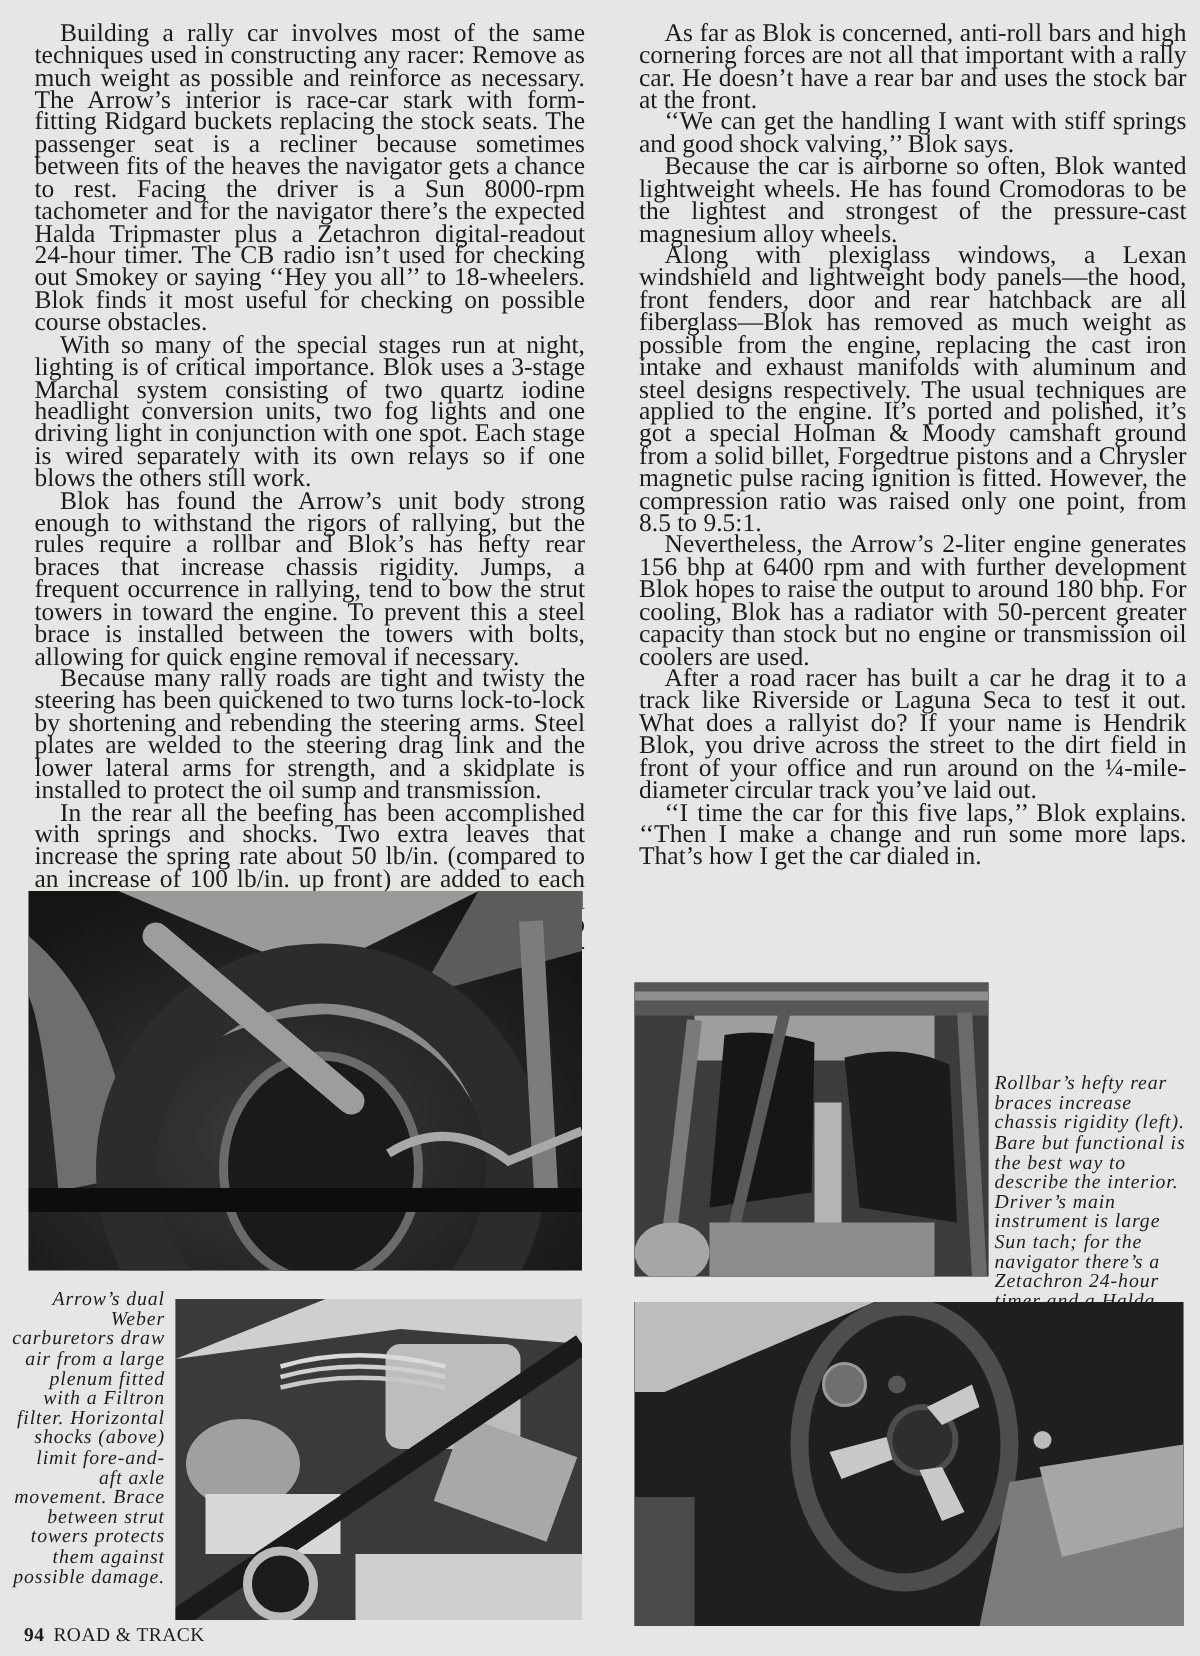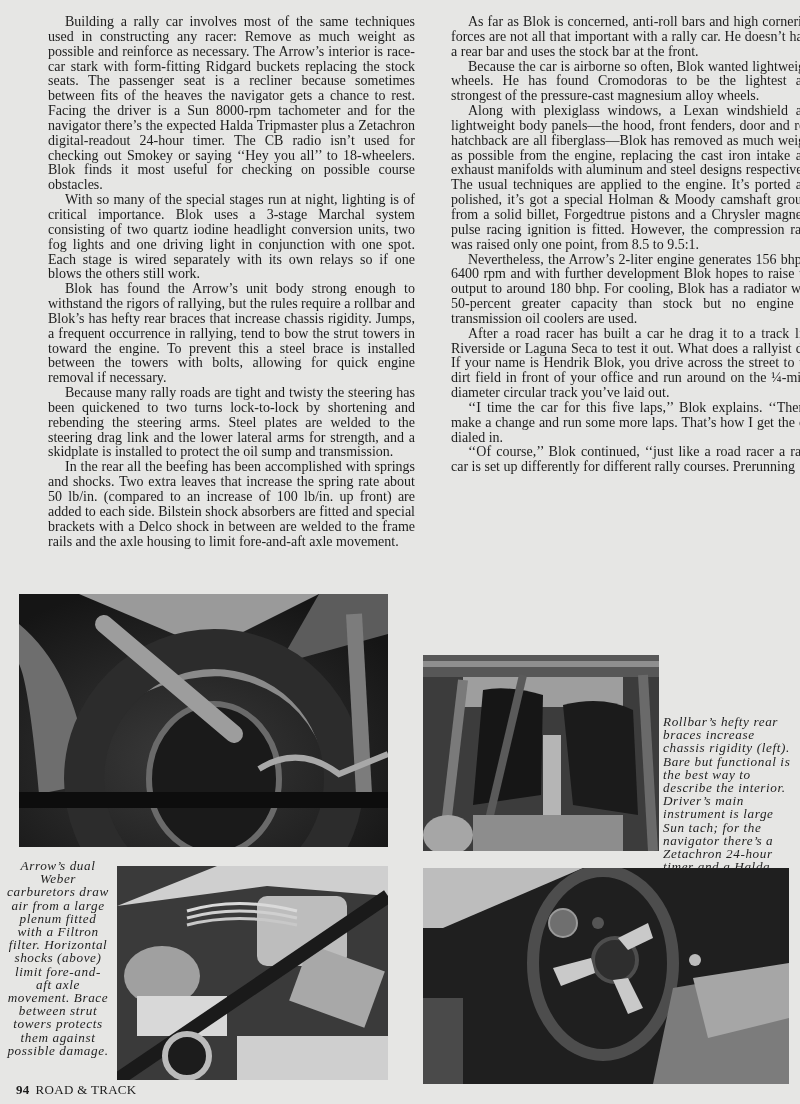--- a/index.html
+++ b/index.html
@@ -6,25 +6,24 @@
   body {
     width: 800px; height: 1104px; overflow: hidden;
     background: #e6e6e4;
     font-family: "Liberation Serif", "DejaVu Serif", serif;
     color: #1c1c1c;
     position: relative;
   }
   .page { position: absolute; inset: 0; }
   .col {
     position: absolute;
-    font-size: 14px;
+    font-size: 17px;
     line-height: 14.85px;
     text-align: justify;
     hyphens: manual;
-    margin-left: 25px;
   }
   .col p { margin: 0; text-indent: 17px; }
   #col-left { left: 23px; top: 15px; width: 367px; }
   #col-right { left: 426px; top: 15px; width: 365px; }
 
   .photo {
     position: absolute;
     overflow: hidden;
     background: #2a2a2a;
   }
@@ -37,21 +36,21 @@
 
   .caption {
     position: absolute;
     font-style: italic;
     font-size: 13.2px;
     line-height: 13.2px;
     letter-spacing: 0.6px;
     color: #1e1e1e;
   }
   #caption-interior { left: 663px; top: 715px; width: 132px; text-align: left; }
-  #caption-engine { left: 6px; top: 859px; width: 104px; text-align: center; }
+  #caption-engine { left: 6px; top: 859px; width: 104px; text-align: right; }
 
   .folio {
     position: absolute; left: 16px; top: 1082px;
     font-size: 13px; letter-spacing: 0.3px;
   }
   .folio .num { font-weight: bold; margin-right: 6px; text-align: right; }
 </style>
 </head>
 <body>
 
@@ -60,26 +59,26 @@
   <div class="col" id="col-left">
     <p>Building a rally car involves most of the same techniques used in constructing any racer: Remove as much weight as possible and reinforce as necessary. The Arrow’s interior is race-car stark with form-fitting Ridgard buckets replacing the stock seats. The passenger seat is a recliner because some­times between fits of the heaves the navigator gets a chance to rest. Facing the driver is a Sun 8000-rpm tachometer and for the navigator there’s the expected Halda Tripmaster plus a Zetachron digital-readout 24-hour timer. The CB radio isn’t used for checking out Smokey or saying ‘‘Hey you all’’ to 18-wheelers. Blok finds it most useful for checking on possible course obstacles.</p>
     <p>With so many of the special stages run at night, lighting is of critical importance. Blok uses a 3-stage Marchal system consisting of two quartz iodine headlight conversion units, two fog lights and one driving light in conjunction with one spot. Each stage is wired separately with its own relays so if one blows the others still work.</p>
     <p>Blok has found the Arrow’s unit body strong enough to withstand the rigors of rallying, but the rules require a rollbar and Blok’s has hefty rear braces that increase chassis rigidity. Jumps, a frequent occurrence in rallying, tend to bow the strut towers in toward the engine. To prevent this a steel brace is installed between the towers with bolts, allowing for quick engine removal if necessary.</p>
     <p>Because many rally roads are tight and twisty the steering has been quickened to two turns lock-to-lock by shorten­ing and rebending the steering arms. Steel plates are welded to the steering drag link and the lower lateral arms for strength, and a skidplate is installed to protect the oil sump and transmission.</p>
     <p>In the rear all the beefing has been accomplished with springs and shocks. Two extra leaves that increase the spring rate about 50 lb/in. (compared to an increase of 100 lb/in. up front) are added to each side. Bilstein shock absorbers are fitted and special brackets with a Delco shock in between are welded to the frame rails and the axle housing to limit fore-and-aft axle movement.</p>
   </div>
 
   <div class="col" id="col-right">
     <p>As far as Blok is concerned, anti-roll bars and high corner­ing forces are not all that important with a rally car. He doesn’t have a rear bar and uses the stock bar at the front.</p>
+    <p>‘‘We can get the handling I want with stiff springs and good shock valving,’’ Blok says.</p>
     <p>Because the car is airborne so often, Blok wanted light­weight wheels. He has found Cromodoras to be the lightest and strongest of the pressure-cast magnesium alloy wheels.</p>
     <p>Along with plexiglass windows, a Lexan windshield and lightweight body panels—the hood, front fenders, door and rear hatchback are all fiberglass—Blok has removed as much weight as possible from the engine, replacing the cast iron intake and exhaust manifolds with aluminum and steel designs respectively. The usual techniques are applied to the engine. It’s ported and polished, it’s got a special Holman &amp; Moody camshaft ground from a solid billet, Forgedtrue pistons and a Chrysler magnetic pulse racing ignition is fitted. However, the compression ratio was raised only one point, from 8.5 to 9.5:1.</p>
     <p>Nevertheless, the Arrow’s 2-liter engine generates 156 bhp at 6400 rpm and with further development Blok hopes to raise the output to around 180 bhp. For cooling, Blok has a radiator with 50-percent greater capacity than stock but no engine or transmission oil coolers are used.</p>
     <p>After a road racer has built a car he drag it to a track like Riverside or Laguna Seca to test it out. What does a rallyist do? If your name is Hendrik Blok, you drive across the street to the dirt field in front of your office and run around on the ¼-mile-diameter circular track you’ve laid out.</p>
     <p>‘‘I time the car for this five laps,’’ Blok explains. ‘‘Then I make a change and run some more laps. That’s how I get the car dialed in.</p>
-    <p>‘‘Of course,’’ Blok continued, ‘‘just like a road racer a rally car is set up differently for different rally courses. Prerunning</p>
   </div>
 
   <div class="photo" id="photo-suspension">
     <svg viewBox="0 0 369 253" preserveAspectRatio="none">
       <defs>
         <radialGradient id="g-susp" cx="45%" cy="65%" r="70%">
           <stop offset="0" stop-color="#3a3a3a"></stop>
           <stop offset="1" stop-color="#151515"></stop>
         </radialGradient>
       </defs>

